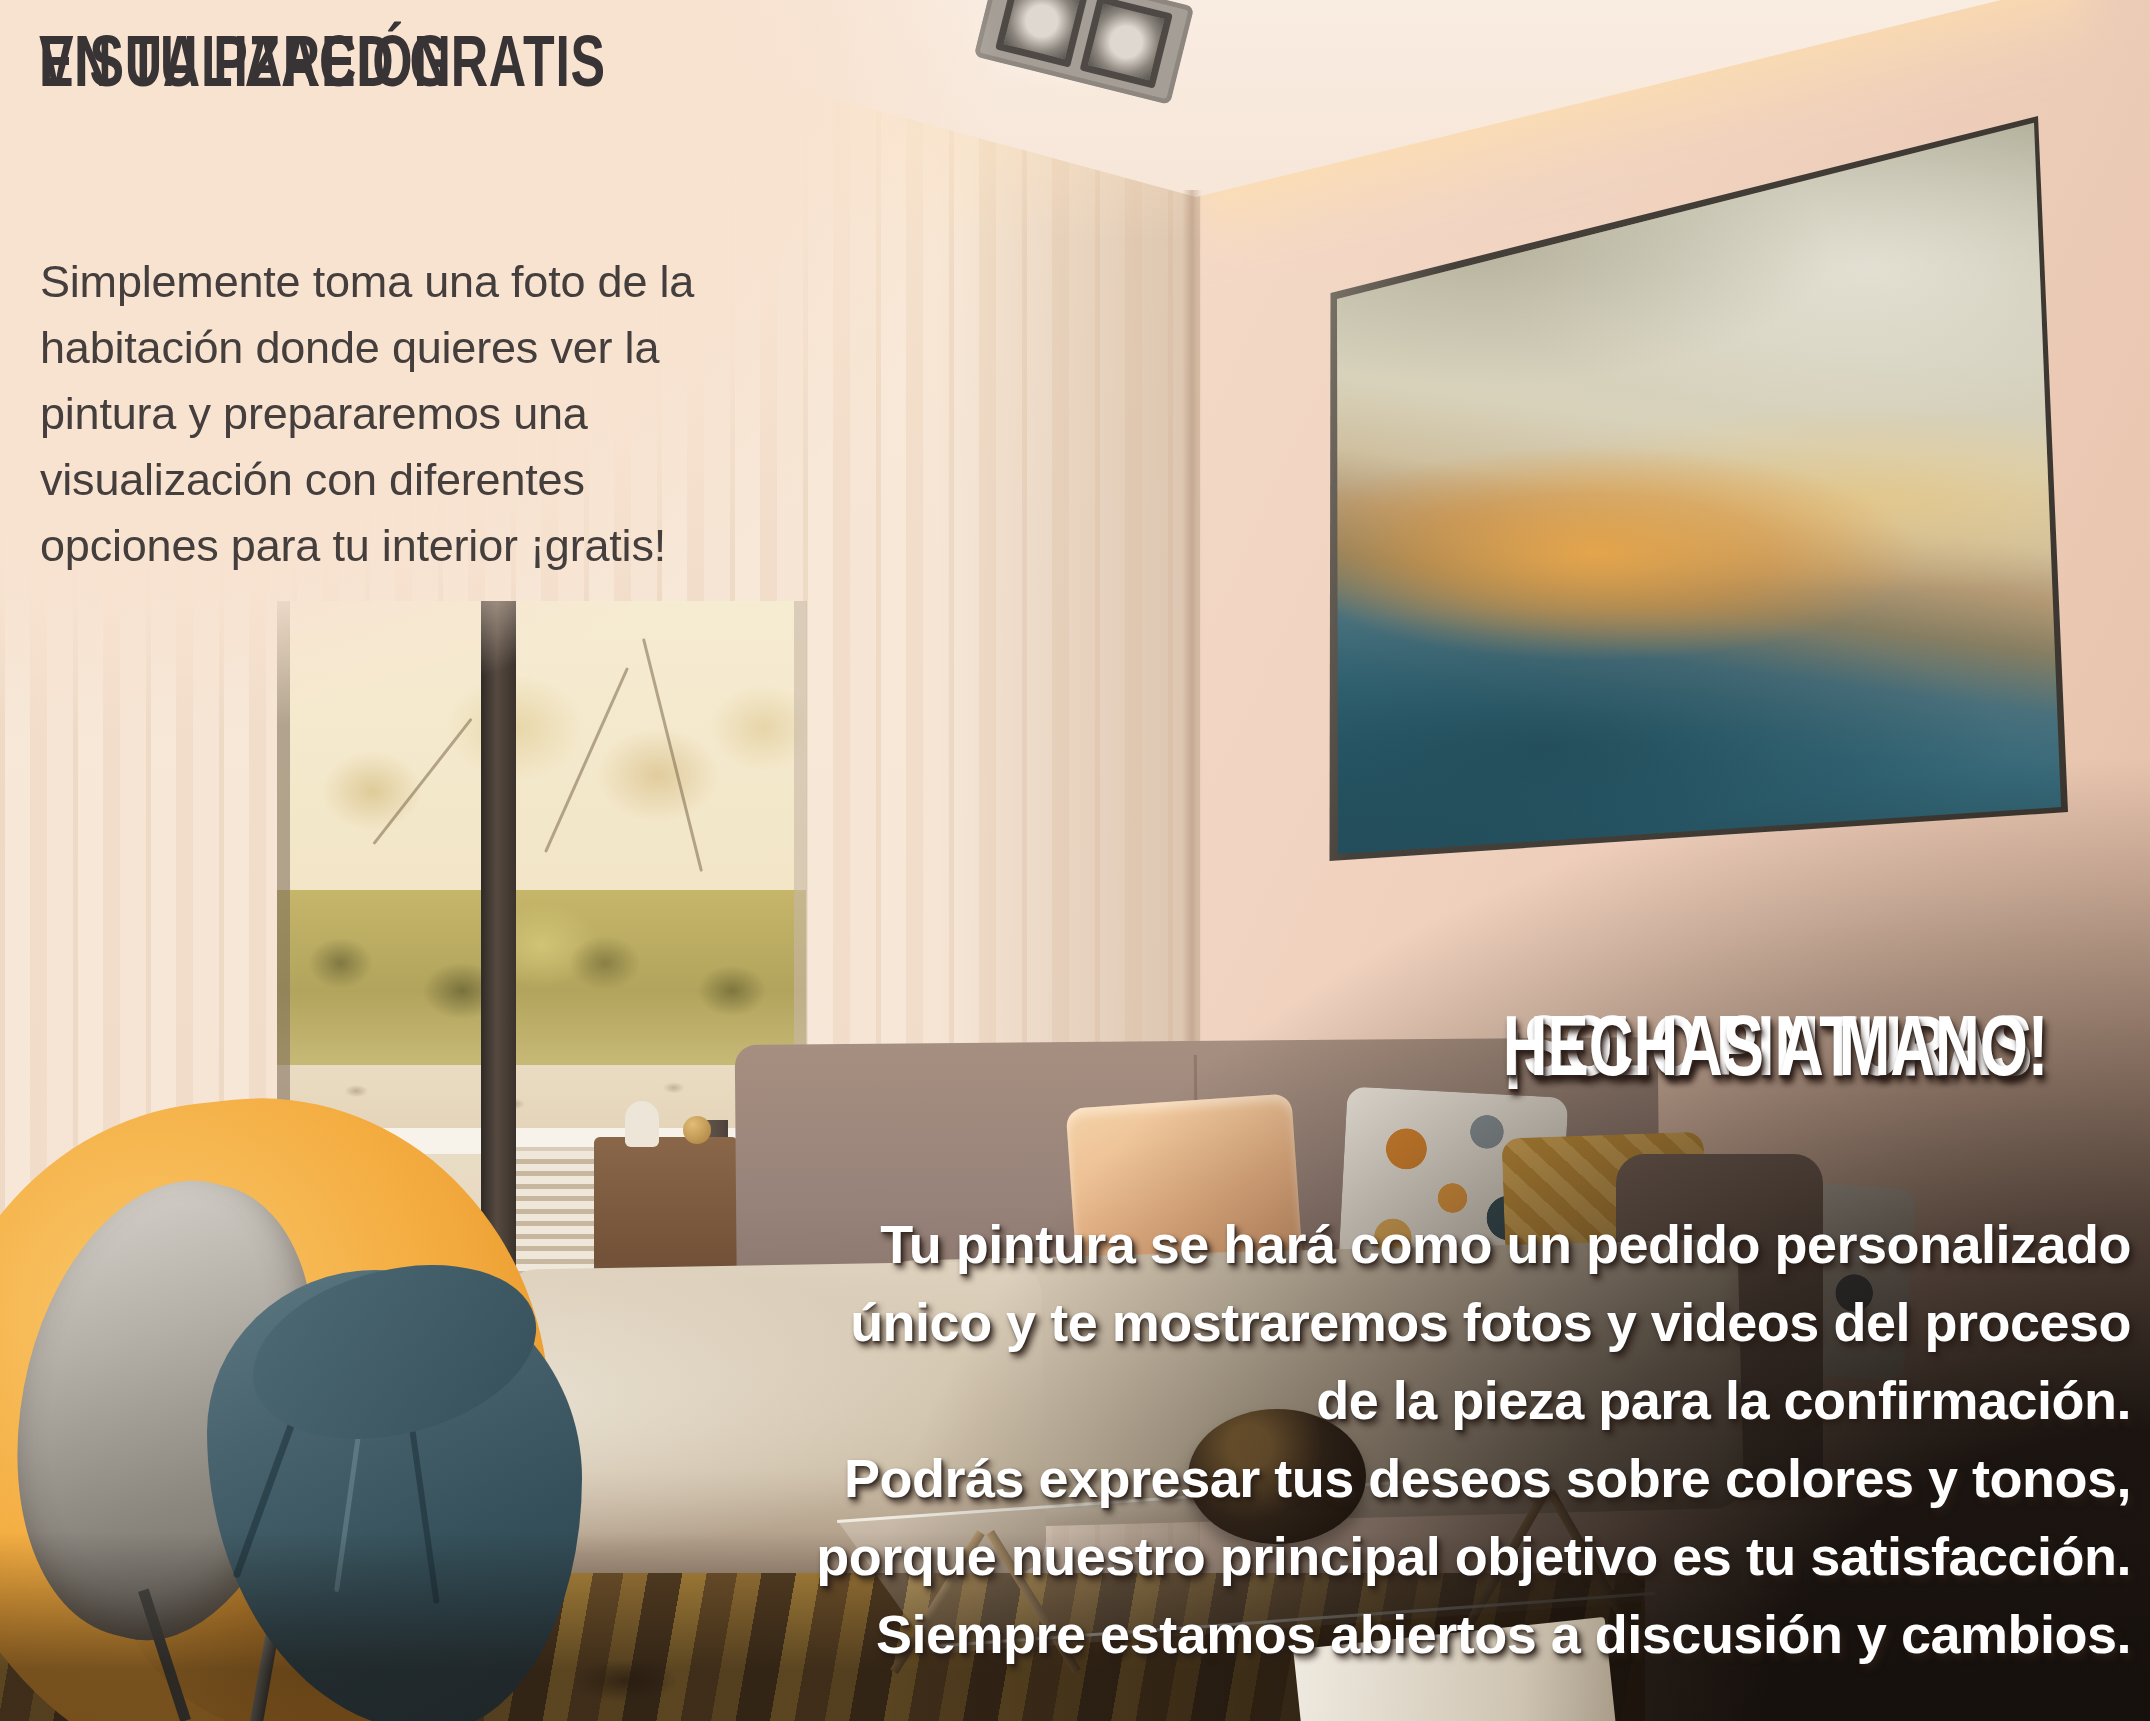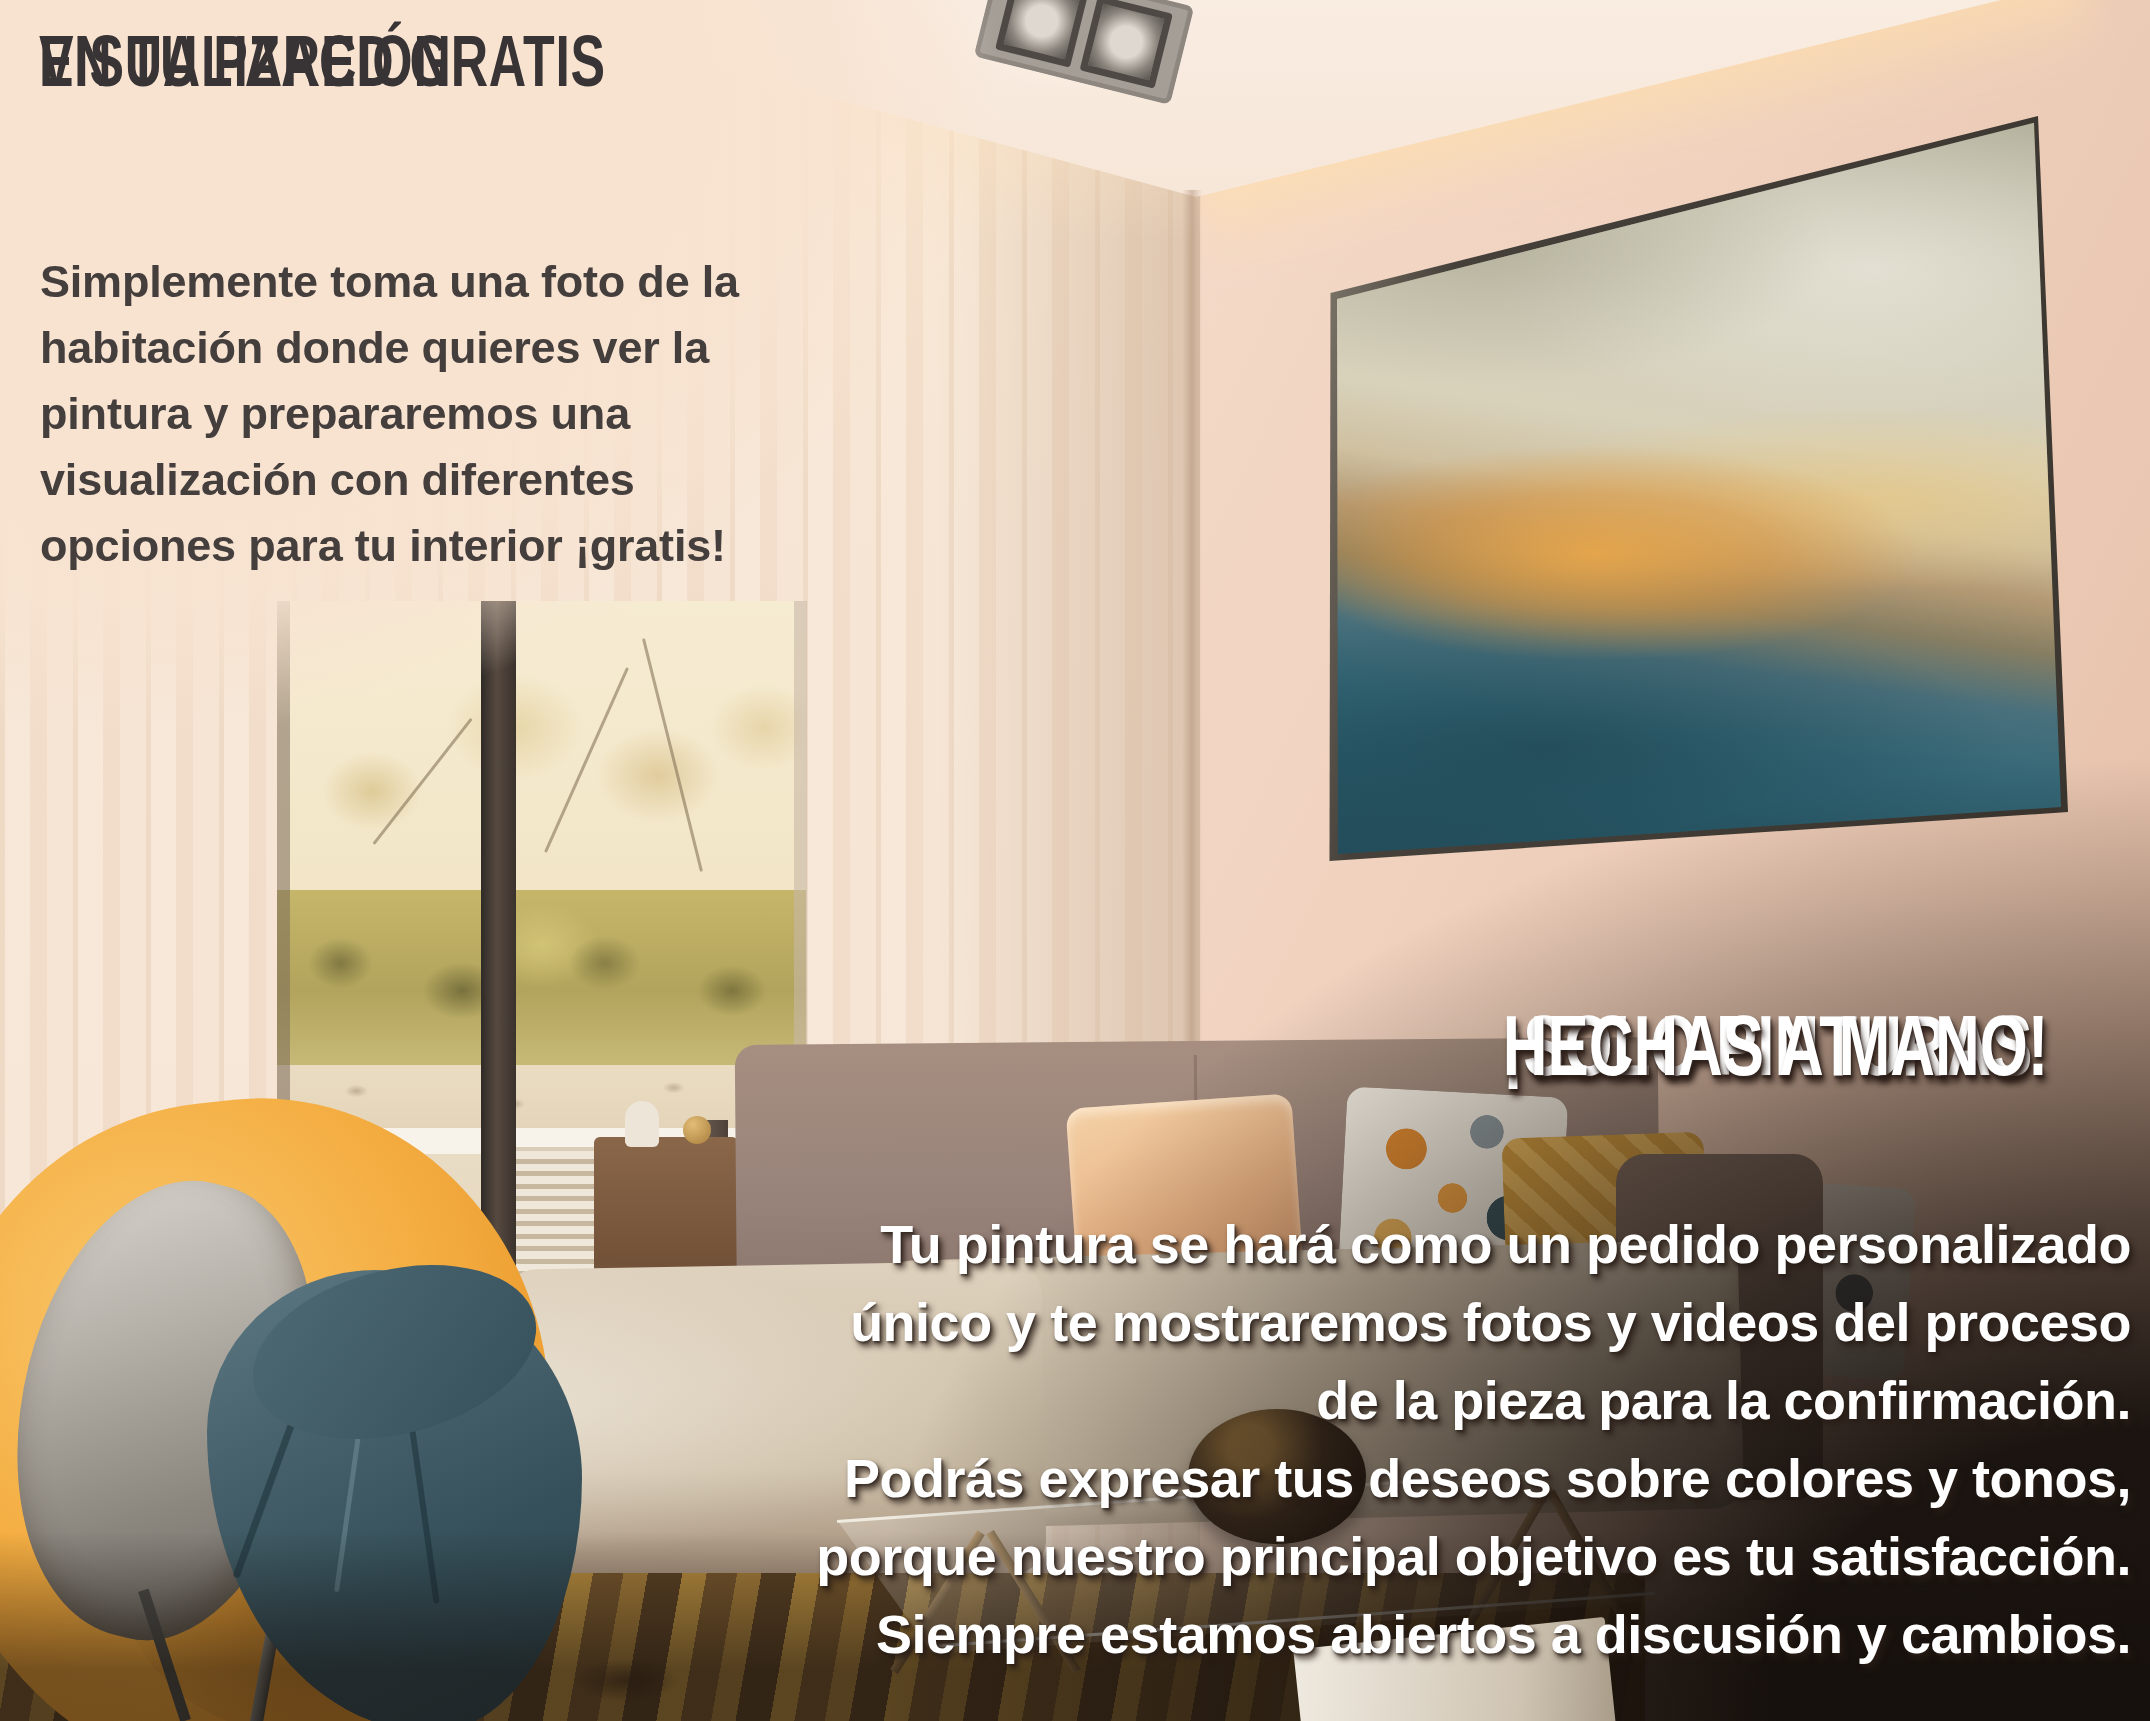--- a/index.html
+++ b/index.html
@@ -179,21 +179,21 @@
     background:linear-gradient(100deg,#efeae0 0%,#cfc4b2 70%,#a99d8a 100%);}
   .background-overlay{left:-96px;top:-96px;width:1130px;height:866px;
     background:radial-gradient(95% 92% at 18% 20%,#f8e3d1 0 55%,rgba(248,227,209,.92) 66%,rgba(248,227,209,0) 83%);}
 
   
   .promo-title{left:39px;top:14.4px;transform:scaleX(.72);transform-origin:0 0;
     font-size:72px;line-height:94px;font-weight:700;letter-spacing:1px;white-space:nowrap;
     color:var(--title_ink,#383334);}
   .promo-description{left:40px;top:249px;width:914px;
     font-size:45px;line-height:66px;letter-spacing:-0.2px;white-space:pre-line;
-    color:var(--body_ink,#443e3d);font-weight:bold;}
+    color:var(--body_ink,#443e3d);}
   .handmade-headline{left:1395px;top:996px;width:769px;text-align:center;transform:scaleX(.72);transform-origin:50% 0;
     font-size:86px;line-height:99px;font-weight:700;white-space:nowrap;color:var(--text_white,#ffffff);
     text-shadow:4.8px 6.7px 7.7px rgba(43,30,24,.9),1.9px 2.9px 2.9px rgba(43,30,24,.75);}
   .handmade-description{right:20px;top:1205px;width:1539px;text-align:right;
     font-size:54px;line-height:78px;font-weight:700;letter-spacing:-0.5px;white-space:pre-line;
     color:var(--text_white,#ffffff);
     text-shadow:3.8px 4.8px 6.7px rgba(40,28,22,.85),1.4px 1.9px 2.4px rgba(40,28,22,.7);}
 </style>
 </head>
 <body>

